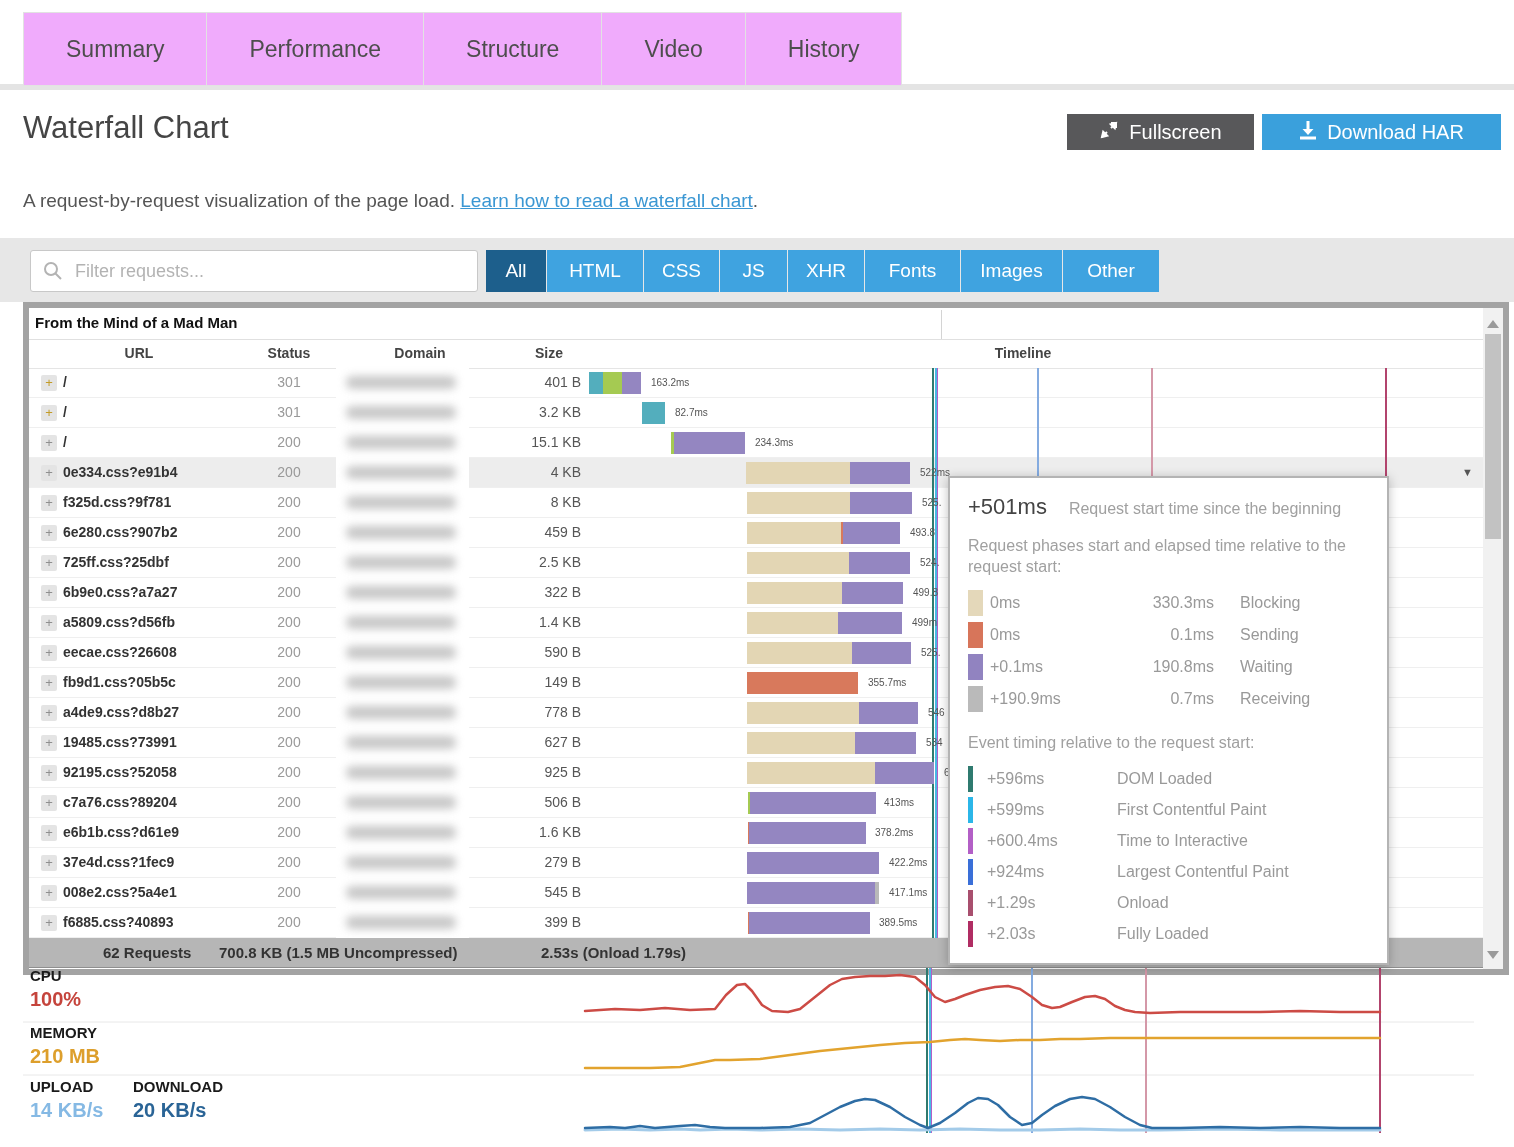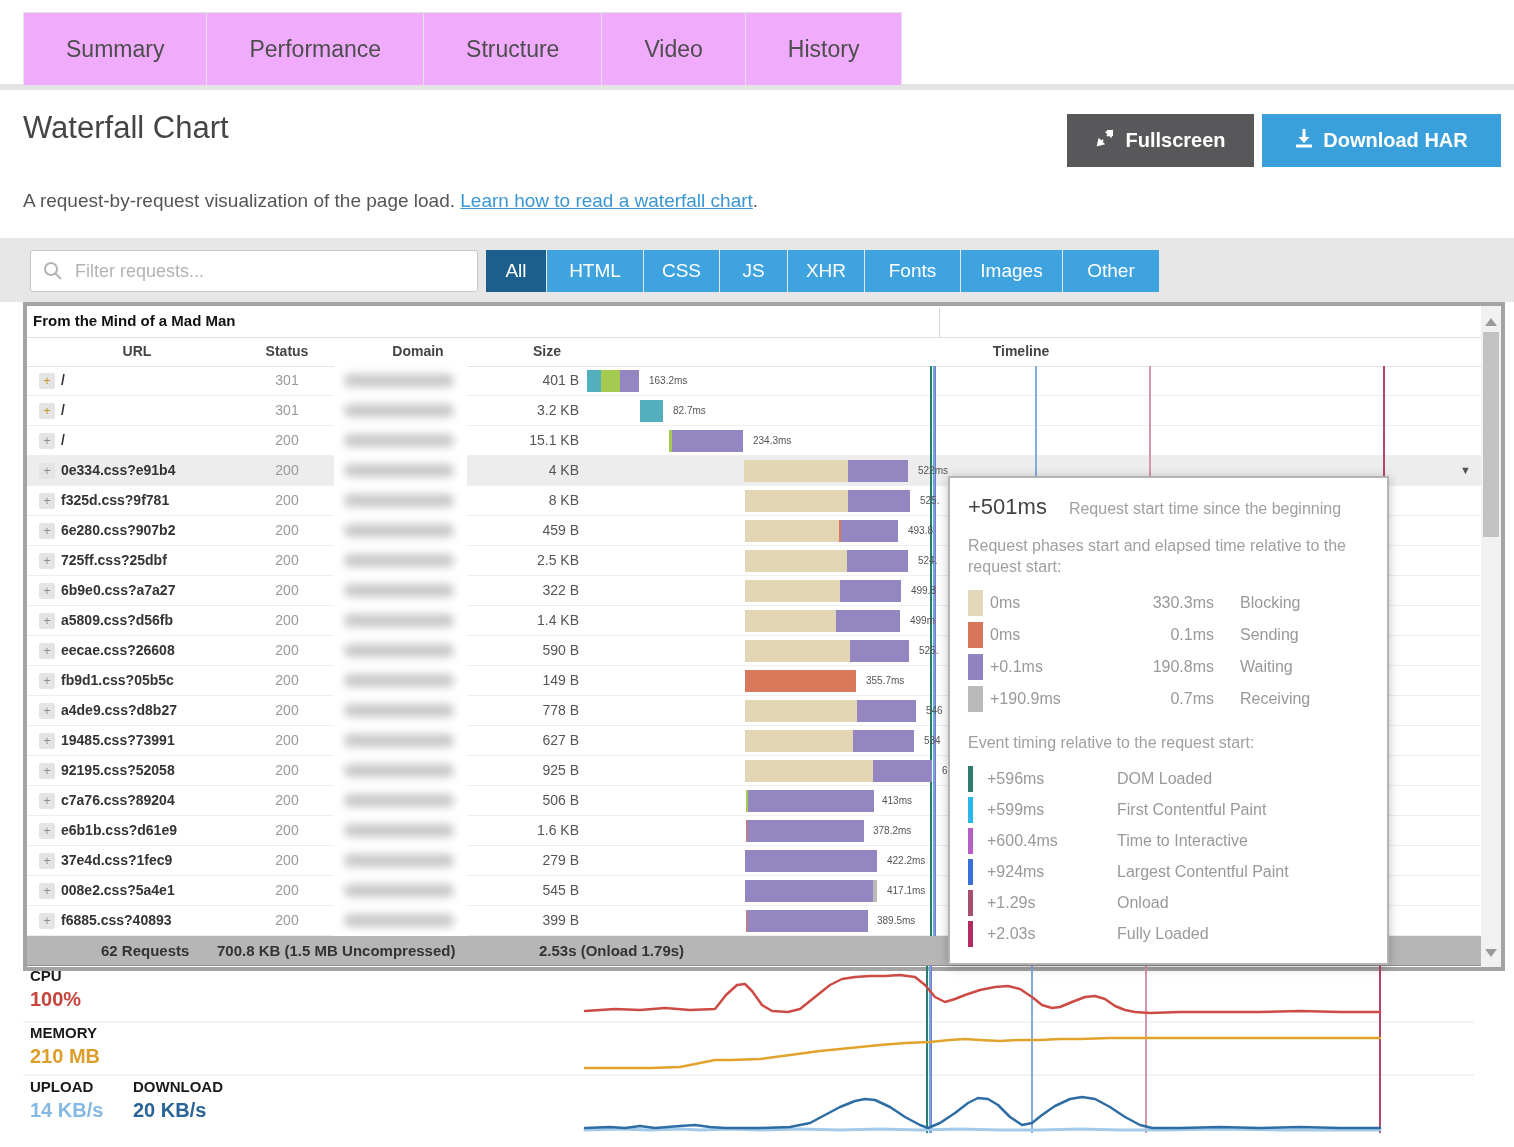--- a/index.html
+++ b/index.html
@@ -8,39 +8,39 @@
   
   #tabstrip{position:absolute;left:0;top:84px;width:1514px;height:6px;background:#e4e4e4;}
   #tabs{position:absolute;left:23px;top:12px;height:78px;display:flex;}
   .tab{height:72px;line-height:72px;padding:0 42px;font-size:23px;color:#4d4d4d;
        background:#f0abfc;border:1px solid #e2e2e2;border-left:none;cursor:pointer;}
   .tab:first-child{border-left:1px solid #e2e2e2;}
   .tab.active{background:#fff;color:#3498db;border-top:6px solid #3498db;border-bottom:none;
        height:72px;line-height:64px;}
   
   #page-title{position:absolute;left:23px;top:110px;font-size:31px;color:#454545;}
-  .hbtn{position:absolute;top:114px;height:53px;color:#fff;font-size:20px;display:flex;
-        align-items:center;justify-content:center;gap:10px;cursor:pointer;font-weight:bold;}
+  .hbtn{position:absolute;top:114px;height:36px;color:#fff;font-size:20px;display:flex;
+        align-items:center;justify-content:center;gap:10px;cursor:pointer;}
   #btn-fullscreen{left:1067px;width:187px;background:#58585a;}
   #btn-download{left:1262px;width:239px;background:#3aa0dc;}
   #description{position:absolute;left:23px;top:190px;font-size:19px;color:#555;}
   #description a{color:#3b97d3;text-decoration:underline;cursor:pointer;}
   
   #filterband{position:absolute;left:0;top:238px;width:1514px;height:64px;background:#e7e7e7;}
   #filter-input{position:absolute;left:30px;top:250px;width:448px;height:42px;background:#fff;
         border:1px solid #c8c8c8;border-radius:3px;box-sizing:border-box;display:flex;align-items:center;}
   #filter-input input{border:none;outline:none;flex:1;font-size:18px;color:#555;margin-left:10px;
         font-family:"Liberation Sans",sans-serif;background:transparent;}
   #filter-input input::placeholder{color:#b3b3b3;}
   #filter-buttons{position:absolute;left:486px;top:250px;height:42px;display:flex;gap:1px;}
   .fbtn{height:42px;line-height:42px;color:#fff;font-size:19px;background:#3fa3e0;text-align:center;cursor:pointer;}
   .fbtn.active{background:#1d5f8c;}
   
   #table{position:absolute;left:23px;top:302px;width:1474px;height:661px;background:#fff;
-         border:4px solid #a3a3a3;box-sizing:content-box;}
+         border:6px solid #a3a3a3;box-sizing:content-box;}
   #section-row{position:absolute;left:0;top:0;width:1454px;height:31px;border-bottom:1px solid #e0e0e0;}
   #section-title{position:absolute;left:6px;top:6px;font-size:15px;font-weight:bold;color:#111;}
   #section-divider{position:absolute;left:912px;top:2px;width:1px;height:29px;background:#d4d4d4;}
   #header-row{position:absolute;left:0;top:31px;width:1454px;height:29px;border-bottom:1px solid #e5e5e5;}
   .colhead{position:absolute;top:6px;font-size:14px;font-weight:bold;color:#444;transform:translateX(-50%);}
   #rows{position:absolute;left:0;top:60px;width:1454px;height:570px;}
   .row{position:absolute;left:0;width:1454px;height:30px;border-bottom:1px solid #efefef;box-sizing:border-box;}
   .row.selected{background:#ededed;}
   .expand{position:absolute;left:12px;top:7px;width:16px;height:16px;background:#e4e4e4;border-radius:2px;
           text-align:center;line-height:16px;font-size:13px;color:#8f8f8f;cursor:pointer;}

